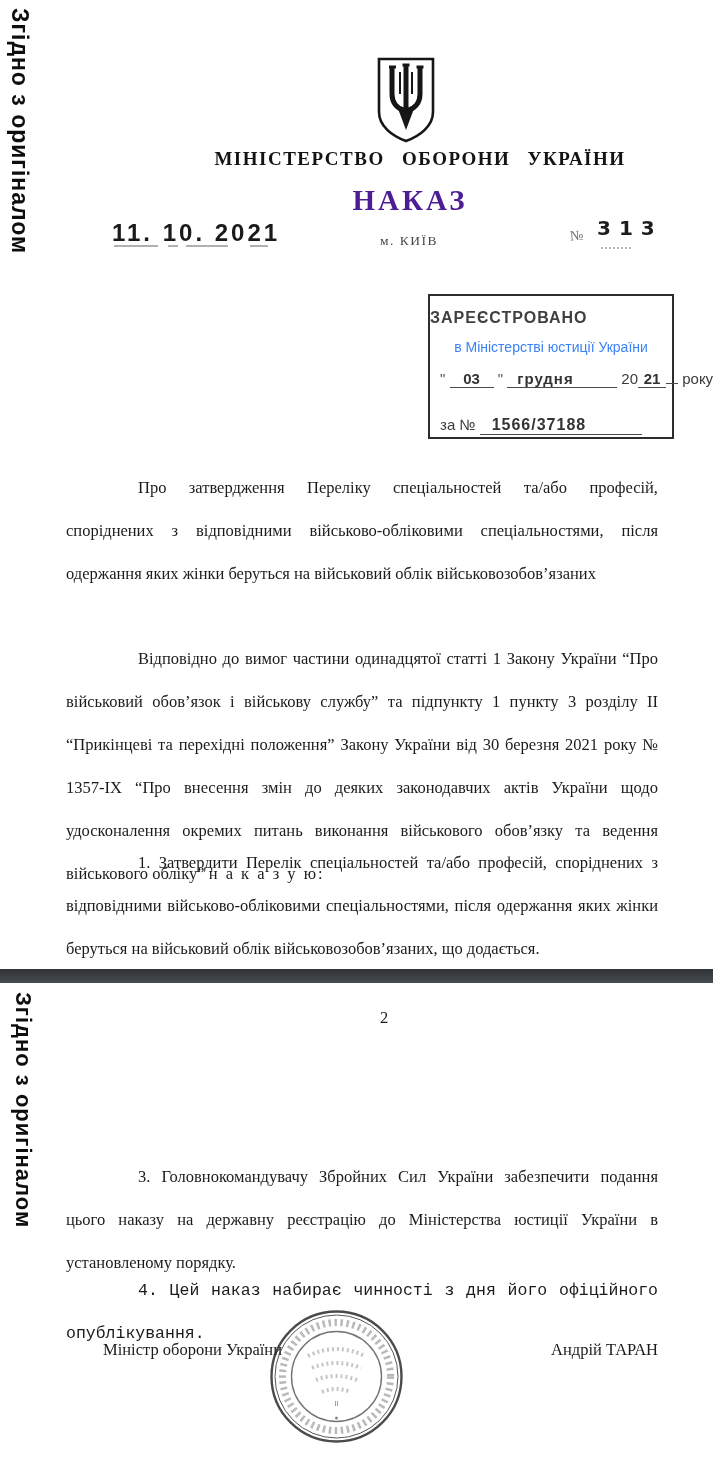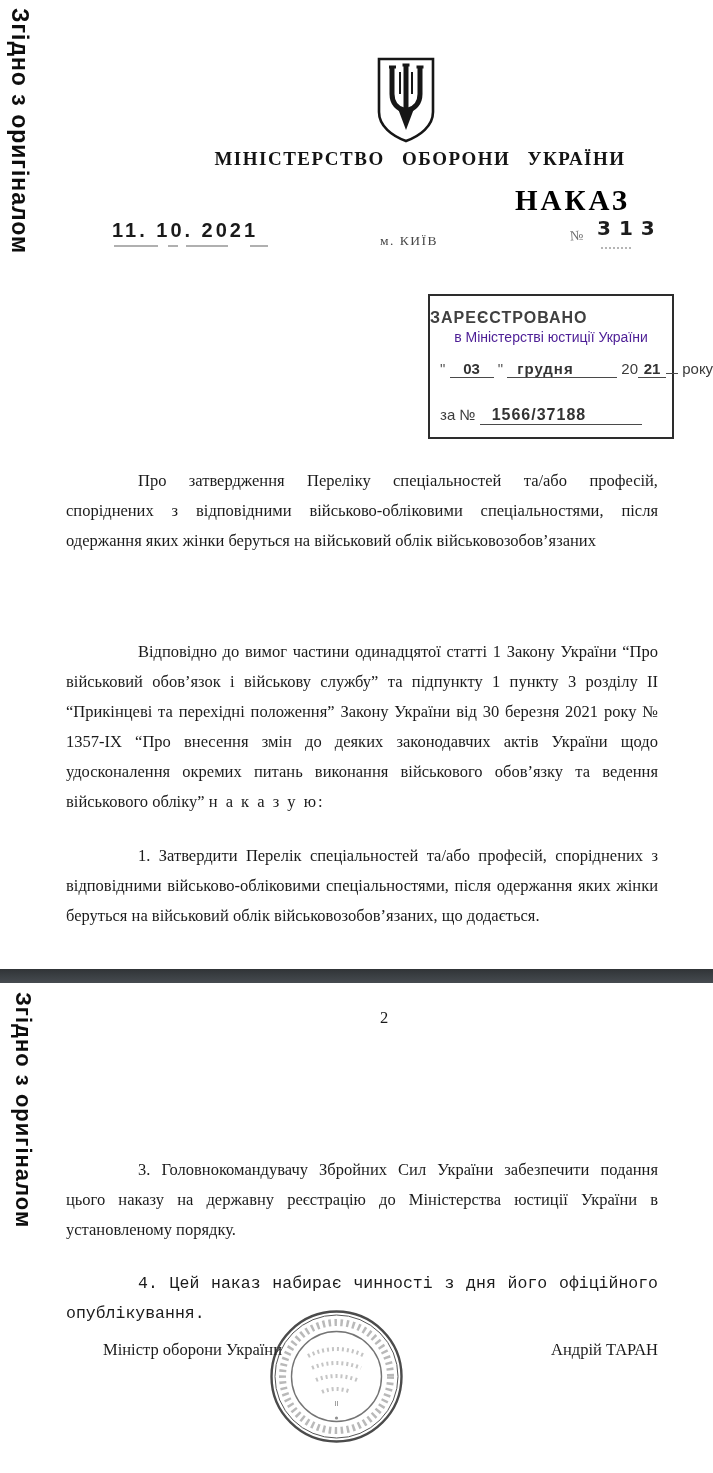--- a/index.html
+++ b/index.html
@@ -9,56 +9,56 @@
   
   .vtext{position:absolute;writing-mode:vertical-rl;font-family:"Liberation Sans",sans-serif;
          font-weight:bold;color:#0e0e0e;white-space:nowrap;}
   .vtext1{left:6px;top:8px;font-size:23px;letter-spacing:1px;}
   .vtext2{left:10px;top:992px;font-size:22px;letter-spacing:1px;}
 
   
   .emblem{position:absolute;left:374px;top:56px;}
   .ministry{position:absolute;left:150px;top:148px;width:540px;text-align:center;
             font-weight:bold;font-size:19px;letter-spacing:1.5px;word-spacing:11px;color:#141414;}
-  .doctype{position:absolute;left:190px;top:184px;width:440px;text-align:right;
-           font-weight:bold;font-size:29px;letter-spacing:3px;color:#000000;}
+  .doctype{position:absolute;left:190px;top:184px;width:440px;text-align:center;
+           font-weight:bold;font-size:29px;letter-spacing:3px;color:#4c1d95;}
 
   .date-stamp{position:absolute;left:112px;top:219px;font-family:"Liberation Sans",sans-serif;
-              font-weight:bold;font-size:20px;letter-spacing:3px;color:#1a1a1a;}
+              font-weight:bold;font-size:24px;letter-spacing:3px;color:#1a1a1a;}
   .date-dashes{position:absolute;left:114px;top:244px;width:160px;}
   .date-dashes span{display:inline-block;border-bottom:2px solid #b0b0b0;height:1px;vertical-align:top;}
   .dd1{width:44px;margin-right:10px;}
   .dd2{width:10px;margin-right:8px;}
   .dd3{width:42px;margin-right:22px;}
   .dd4{width:18px;}
   .city{position:absolute;left:380px;top:233px;font-size:13.5px;letter-spacing:1.5px;color:#484848;}
   .no-label{position:absolute;left:570px;top:228px;font-size:14px;color:#6a6a6a;transform:rotate(-4deg);}
   .no-value{position:absolute;left:597px;top:216px;font-family:"DejaVu Sans",sans-serif;
             font-weight:bold;font-size:20px;letter-spacing:8px;color:#1d1d1d;}
   .no-dashes{position:absolute;left:601px;top:247px;width:30px;border-top:2px dotted #b5b5b5;}
 
   
   .regbox{position:absolute;left:428px;top:294px;width:242px;height:141px;
           border:2.5px solid #2d2d2d;font-family:"Liberation Sans",sans-serif;color:#3b3b3b;}
   .reg1{margin-top:13px;text-align:left;font-size:16px;letter-spacing:1px;font-weight:bold;
         color:#404040;}
-  .reg2{margin-top:2px;text-align:center;font-size:14px;color:#4c1d95;}
+  .reg2{margin-top:12px;text-align:center;font-size:14px;color:#3b82f6;}
   .reg3{margin-top:15px;margin-left:10px;font-size:15px;white-space:nowrap;}
   .reg4{margin-top:28px;margin-left:10px;font-size:15px;white-space:nowrap;}
   .fill{display:inline-block;border-bottom:1.5px solid #4a4a4a;text-align:center;
         font-weight:bold;color:#333;}
   .f-day{width:44px;}
   .f-month{width:100px;text-align:left;padding-left:10px;letter-spacing:1px;}
   .f-year{width:28px;}
   .f-tail{width:12px;}
   .f-reg{width:150px;text-align:left;padding-left:12px;letter-spacing:1px;font-size:16px;}
   .rq{color:#555;}
 
   
-  .par{position:absolute;left:66px;width:592px;font-size:16.5px;line-height:30px;
+  .par{position:absolute;left:66px;width:592px;font-size:16.5px;line-height:43px;
        text-align:justify;text-indent:72px;color:#1b1b1b;}
   .subject{top:466px;}
   .preamble{top:637px;}
   .item1{top:841px;}
   .item2{top:1037px;}
   .item3{top:1155px;}
   .item4{top:1269px;font-family:Liberation Mono, monospace;}
   .order-word{font-weight:normal;letter-spacing:2px;}
 
   

